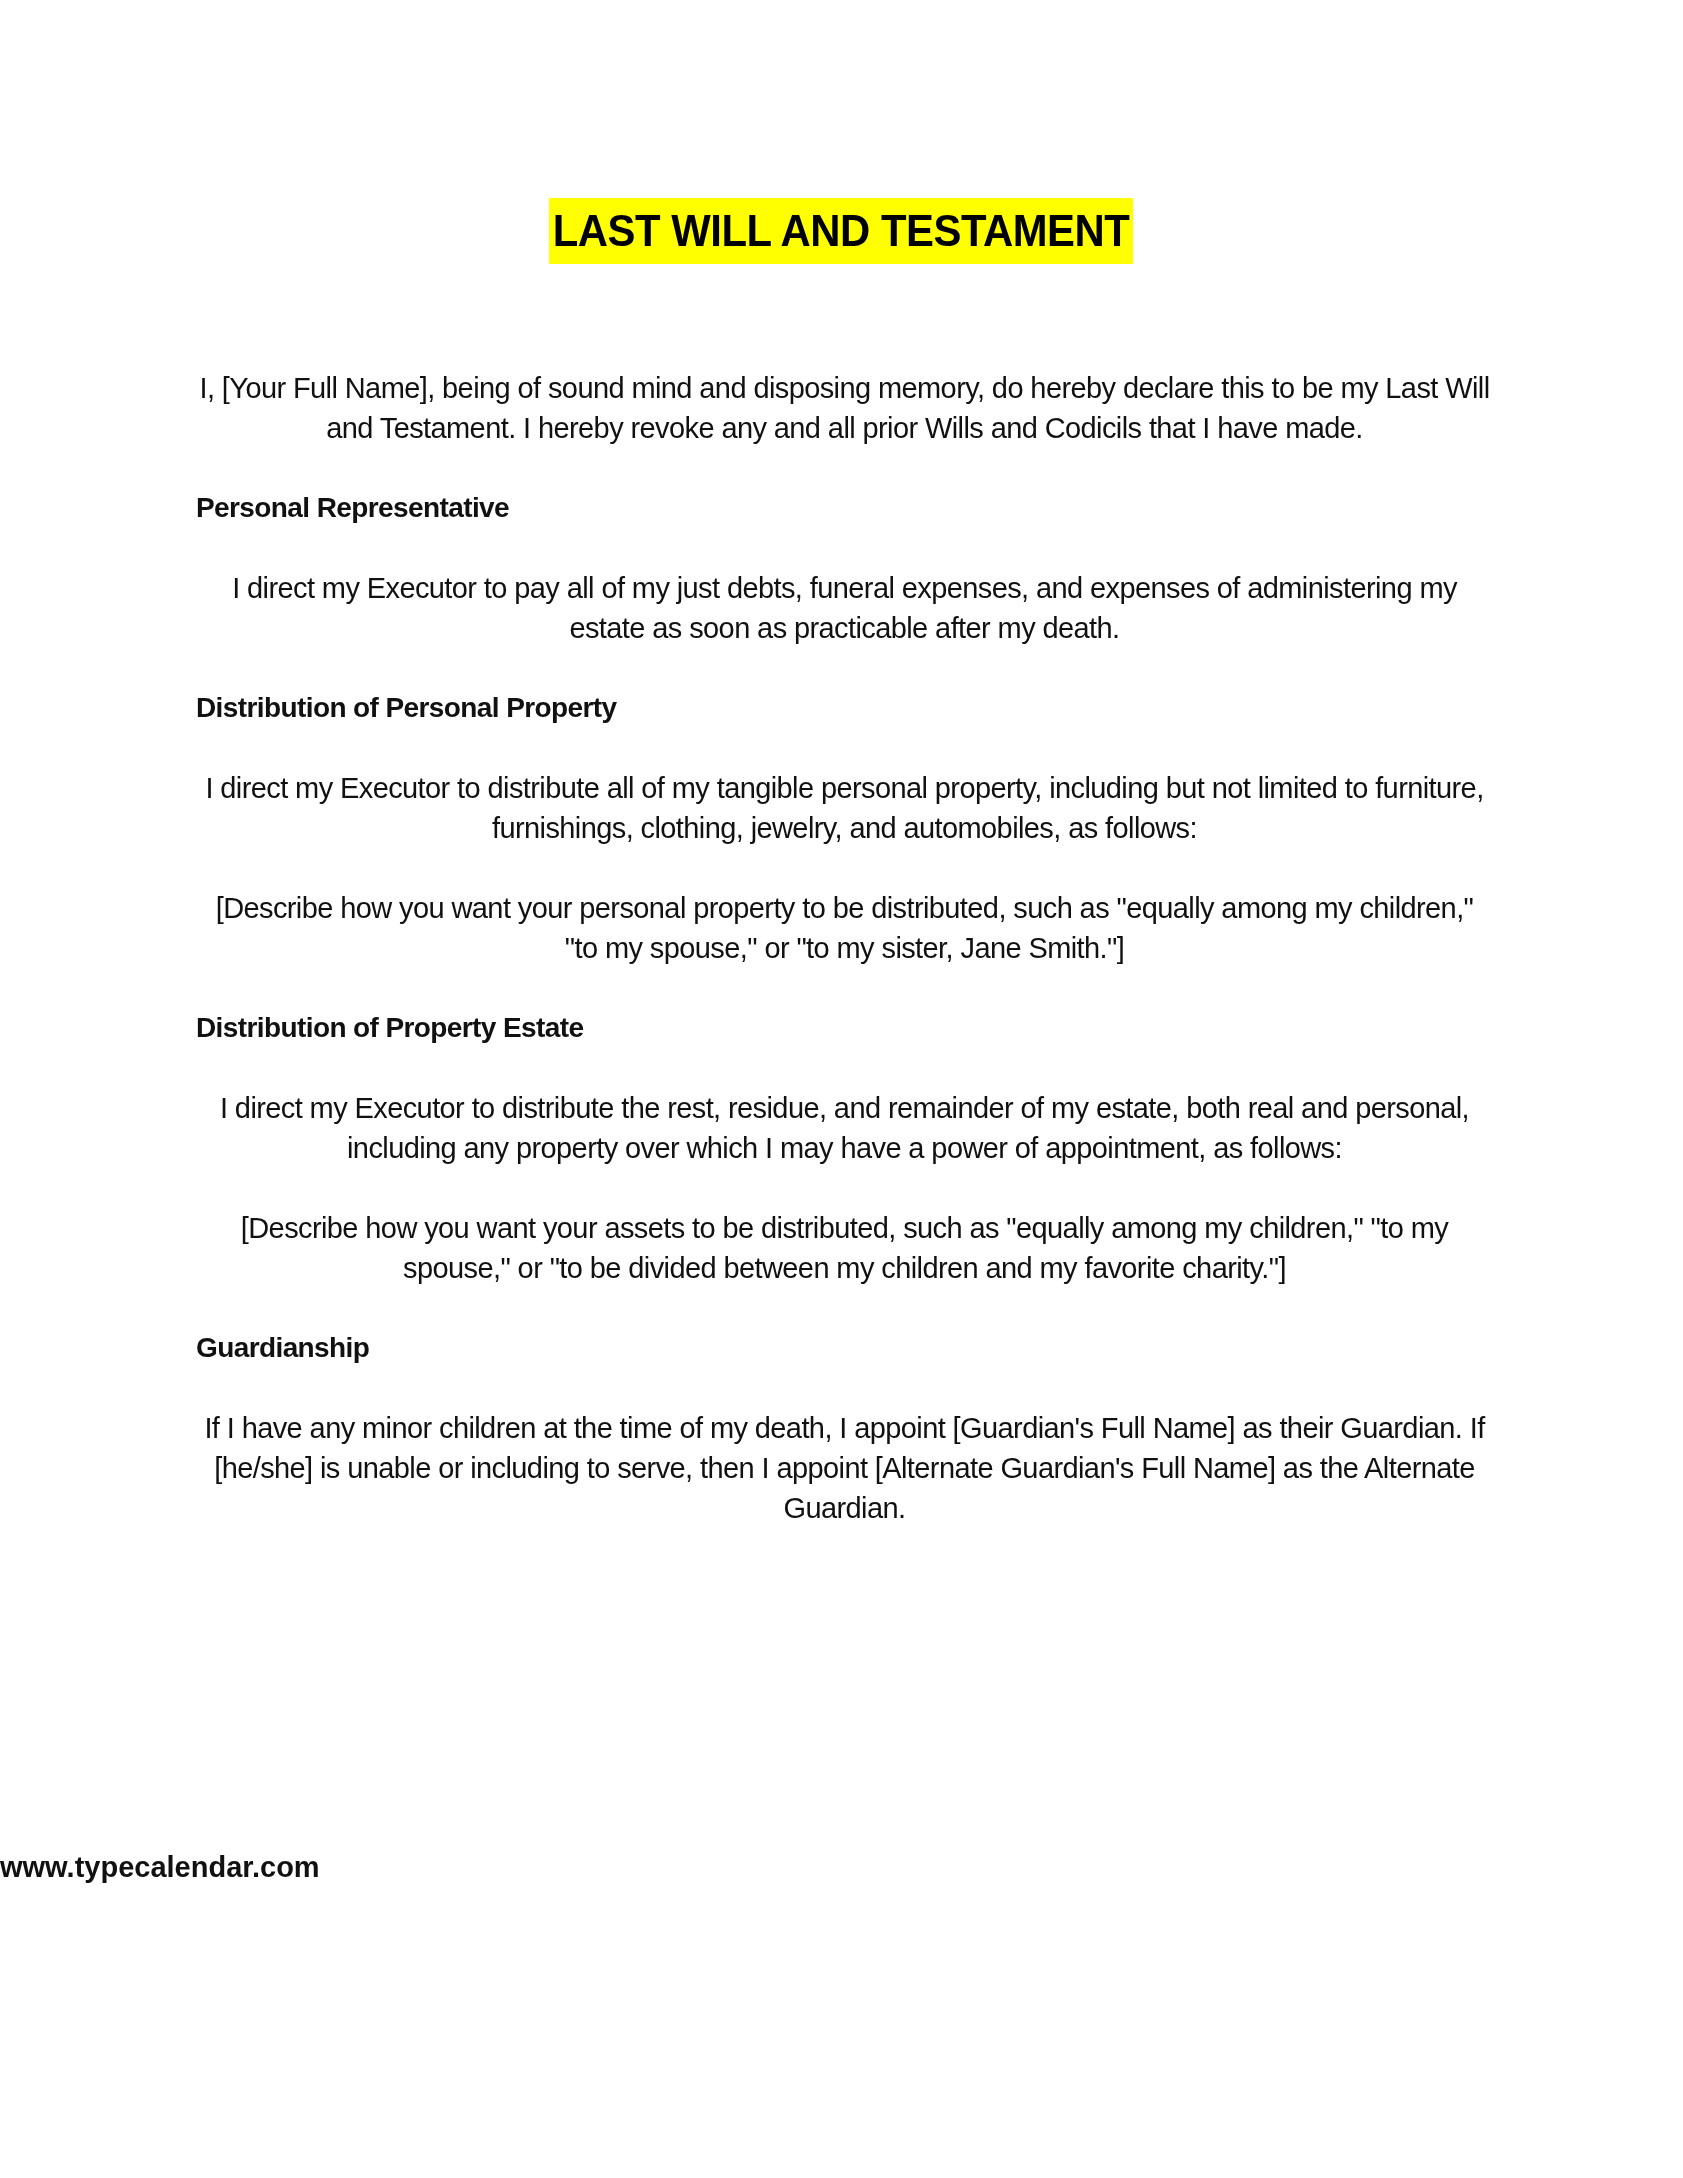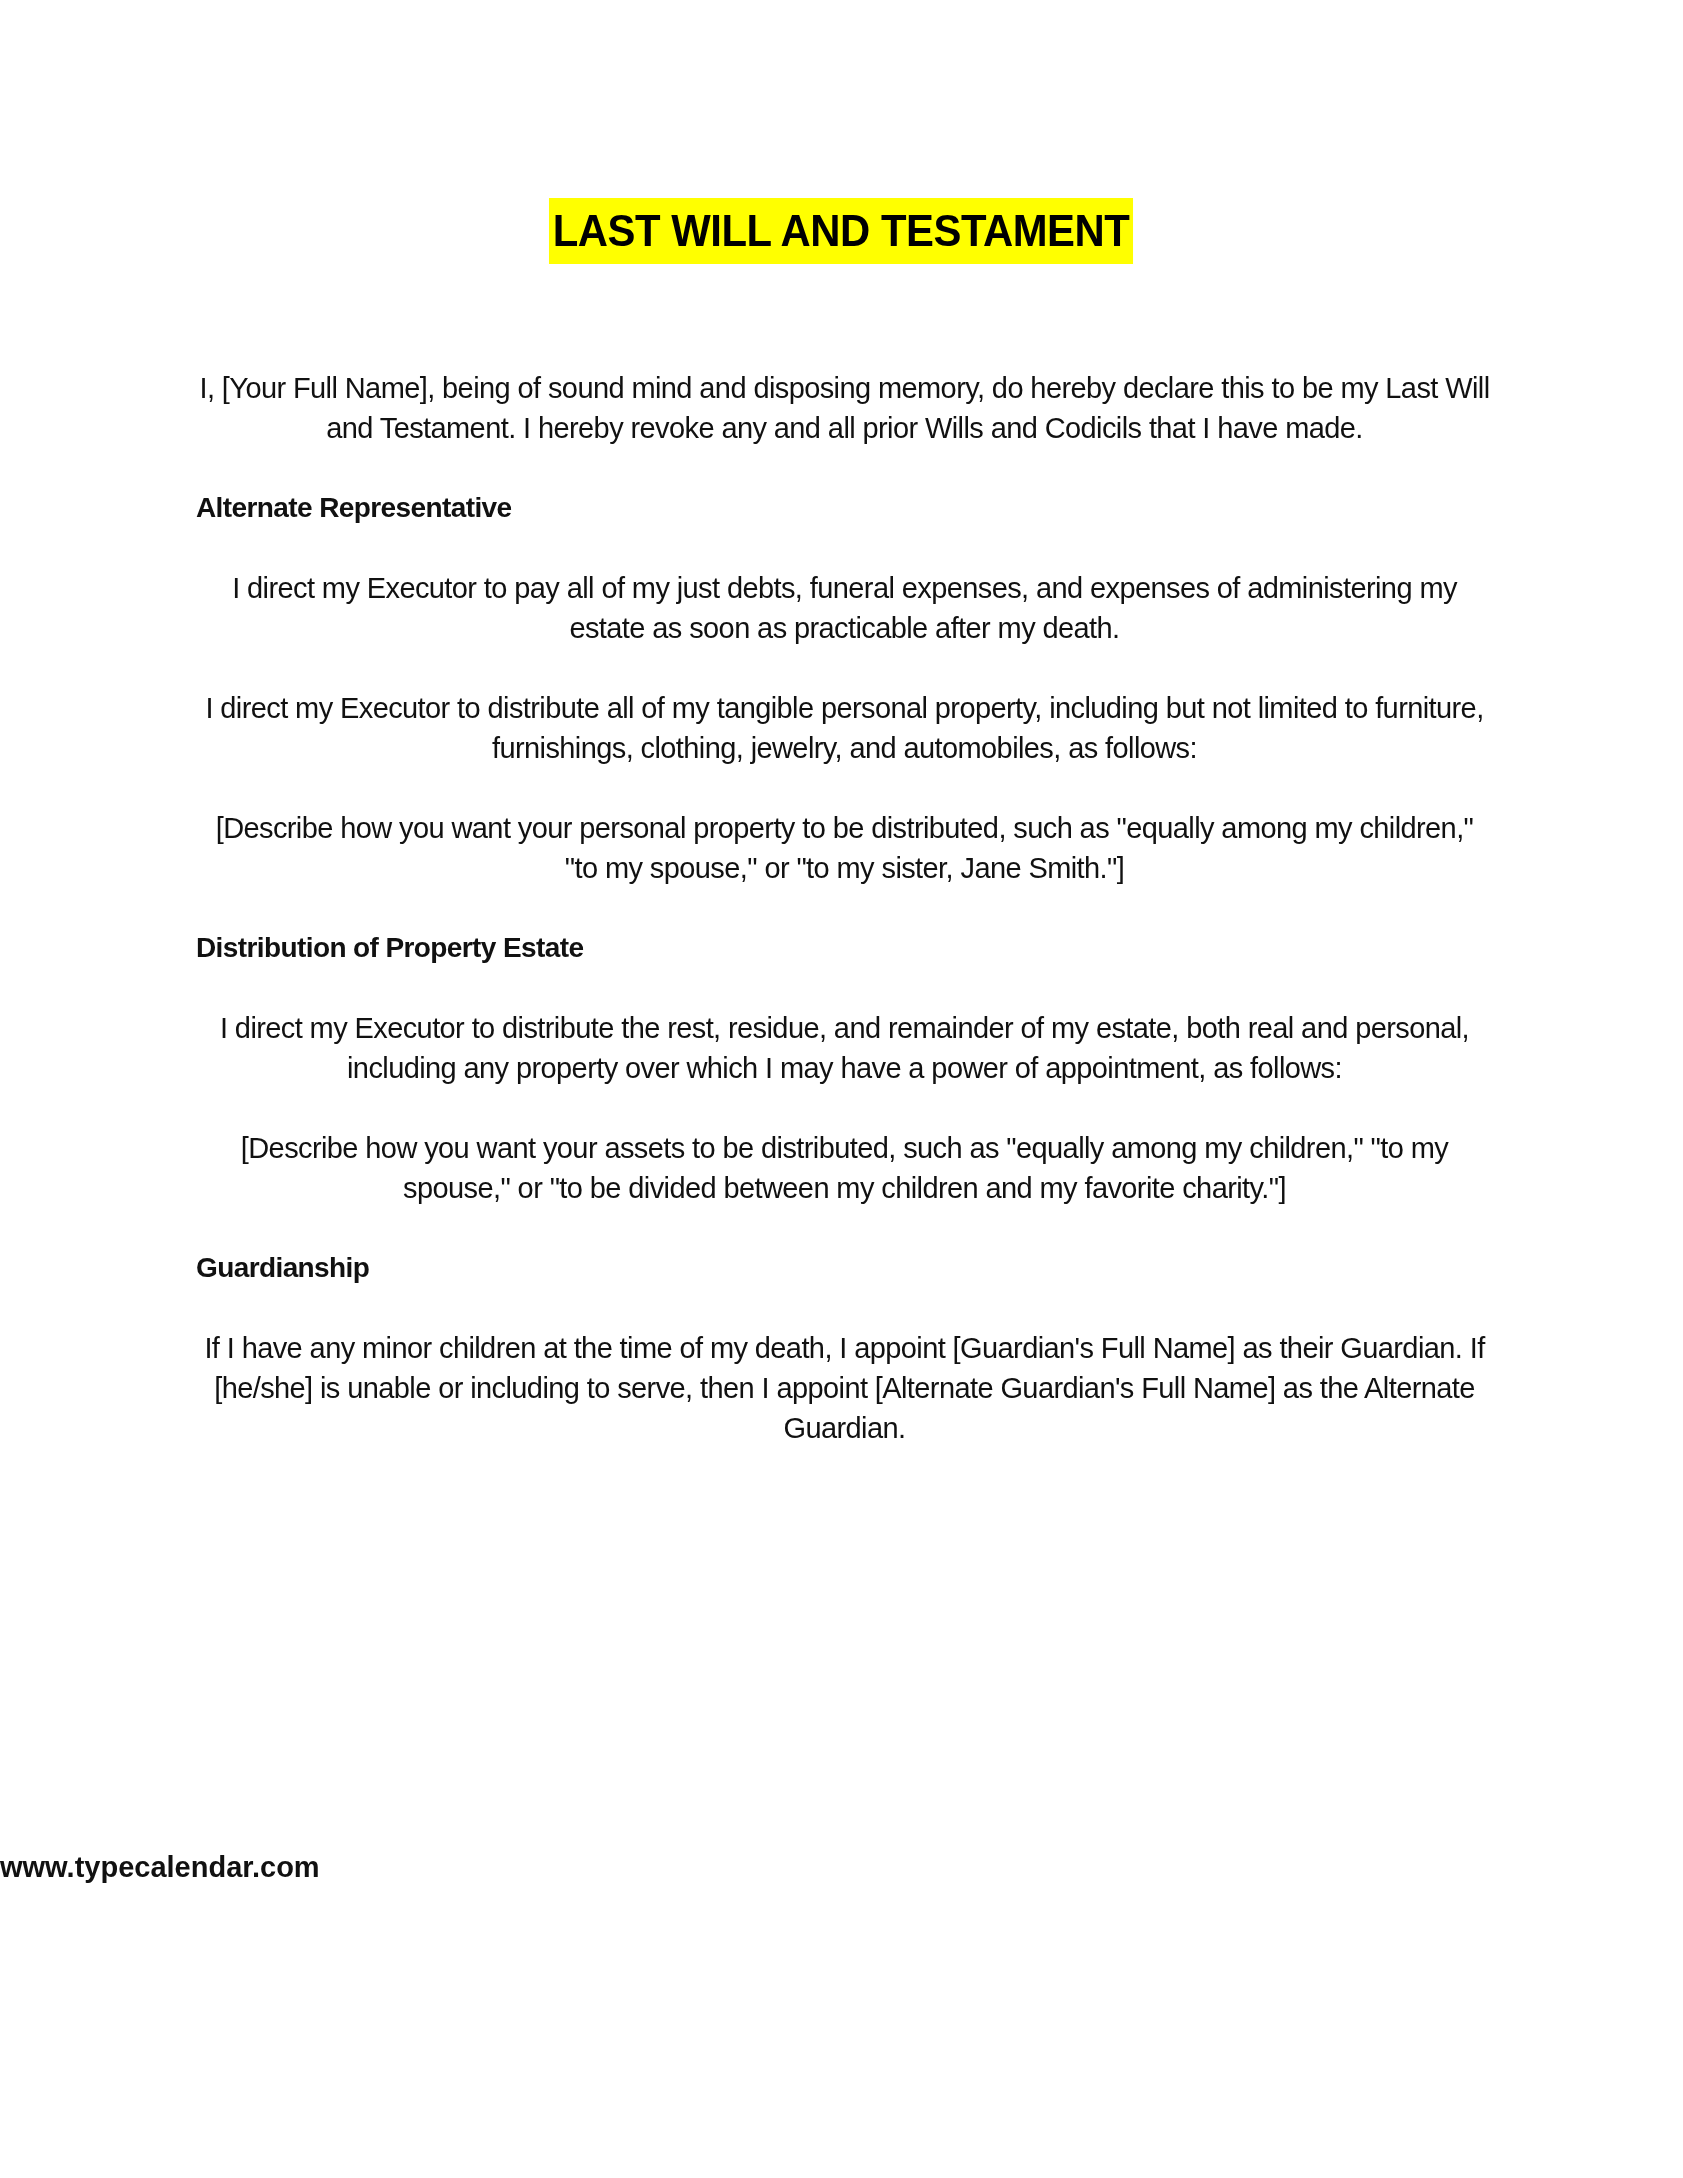--- a/index.html
+++ b/index.html
@@ -19,23 +19,24 @@
 <body>
 
 <div class="page">
   <div class="title-wrap">
     <span class="title">LAST WILL AND TESTAMENT</span>
   </div>
 
   <div class="body">
     <p>I, [Your Full Name], being of sound mind and disposing memory, do hereby declare this to be my Last Will and Testament. I hereby revoke any and all prior Wills and Codicils that I have made.</p>
 
-    <h2>Alternate Representative</h2>
+    <h2>Personal Representative</h2>
     <p>I direct my Executor to pay all of my just debts, funeral expenses, and expenses of administering my estate as soon as practicable after my death.</p>
 
+    <h2>Distribution of Personal Property</h2>
     <p>I direct my Executor to distribute all of my tangible personal property, including but not limited to furniture, furnishings, clothing, jewelry, and automobiles, as follows:</p>
     <p>[Describe how you want your personal property to be distributed, such as "equally among my children," "to my spouse," or "to my sister, Jane Smith."]</p>
 
     <h2>Distribution of Property Estate</h2>
     <p>I direct my Executor to distribute the rest, residue, and remainder of my estate, both real and personal, including any property over which I may have a power of appointment, as follows:</p>
     <p>[Describe how you want your assets to be distributed, such as "equally among my children," "to my spouse," or "to be divided between my children and my favorite charity."]</p>
 
     <h2>Guardianship</h2>
     <p>If I have any minor children at the time of my death, I appoint [Guardian's Full Name] as their Guardian. If [he/she] is unable or including to serve, then I appoint [Alternate Guardian's Full Name] as the Alternate Guardian.</p>
   </div>

